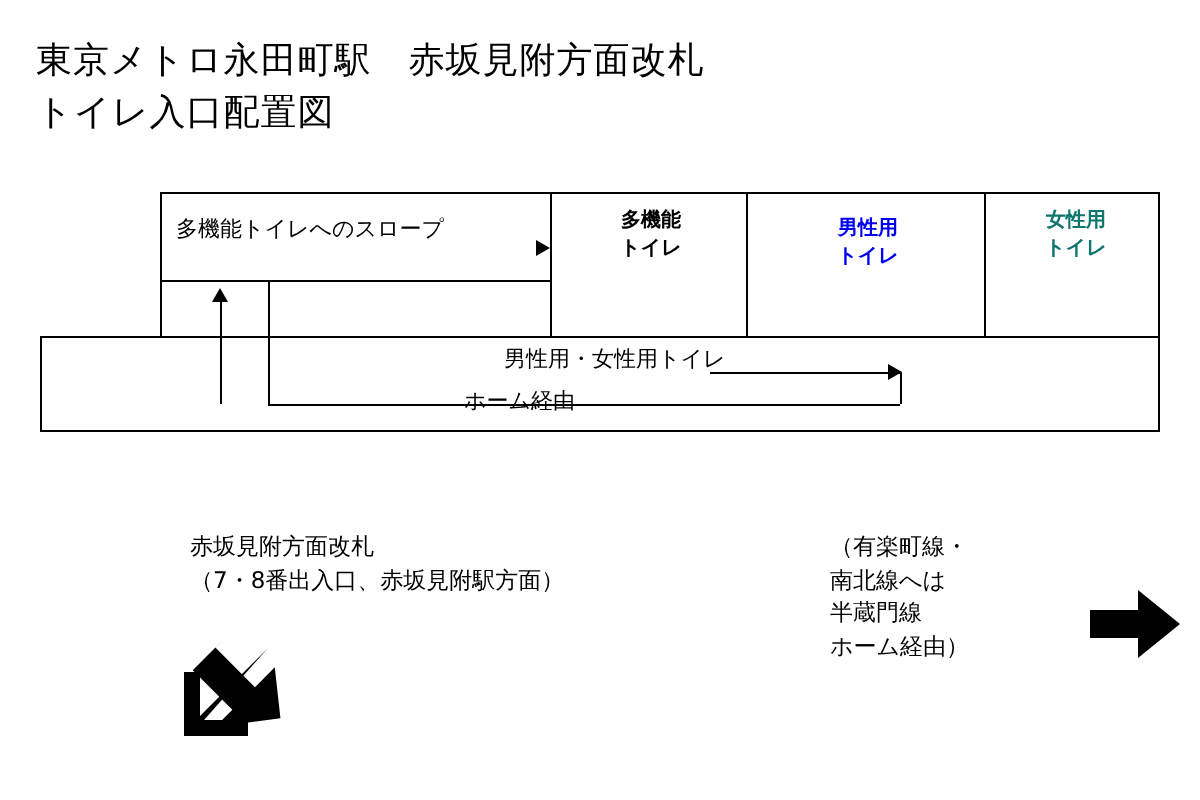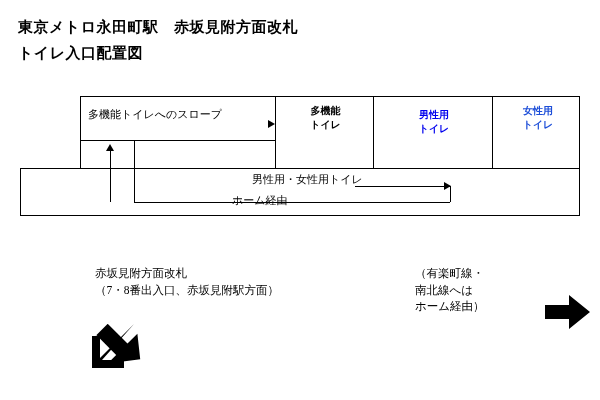--- a/index.html
+++ b/index.html
@@ -15,22 +15,22 @@
     overflow: hidden;
     position: relative;
   }
   #page {
     position: relative;
     width: 600px;
     height: 400px;
   }
   .title {
     position: absolute;
-    font-size: 15px;
-    font-weight: bold;
+    font-size: 18px;
+    font-weight: normal;
     letter-spacing: 0.5px;
     white-space: nowrap;
   }
   #title-line1 { left: 18px; top: 18px; }
   #title-line2 { left: 18px; top: 44px; }
 
   
   .line {
     position: absolute;
     background: #000000;
@@ -40,21 +40,21 @@
 
   .room-label {
     position: absolute;
     font-size: 10px;
     font-weight: bold;
     line-height: 1.35;
     text-align: center;
     white-space: nowrap;
   }
   .room-label.blue { color: #0000ee; }
-  .room-label.red  { color: #1d4ed8; }
+  .room-label.red  { color: #0f766e; }
 
   .note {
     position: absolute;
     font-size: 11px;
     line-height: 1.4;
     white-space: nowrap;
   }
 
   
   .arrow-right {
@@ -71,21 +71,20 @@
     border-right: 4px solid transparent;
     border-bottom: 7px solid #000000;
   }
 
   
   .caption {
     position: absolute;
     font-size: 11.5px;
     line-height: 1.45;
     white-space: nowrap;
-    font-family: Liberation Serif, serif;
   }
   .caption .head { display: block; }
   .caption .sub  { display: block; }
 
   .big-arrow {
     position: absolute;
   }
 </style>
 </head>
 <body>
@@ -160,20 +159,21 @@
   </svg>
   <svg class="big-arrow" style="left:90px; top:318px;" width="56" height="52" viewBox="0 0 56 52">
     <g fill="#000000">
       <polygon points="44,6 10,40 10,18 2,18 2,50 34,50 34,42 12,42"></polygon>
     </g>
   </svg>
 
   <div class="caption" style="left:415px; top:265px;">
     <span class="sub">（有楽町線・</span>
     <span class="sub">南北線へは</span>
+    <span class="sub">半蔵門線</span>
     <span class="sub">ホーム経由）</span>
   </div>
 
   <svg class="big-arrow" style="left:545px; top:295px;" width="46" height="34" viewBox="0 0 46 34">
     <polygon points="0,10 24,10 24,0 45,17 24,34 24,24 0,24" fill="#000000"></polygon>
   </svg>
 
 </div>
 
 </body></html>

